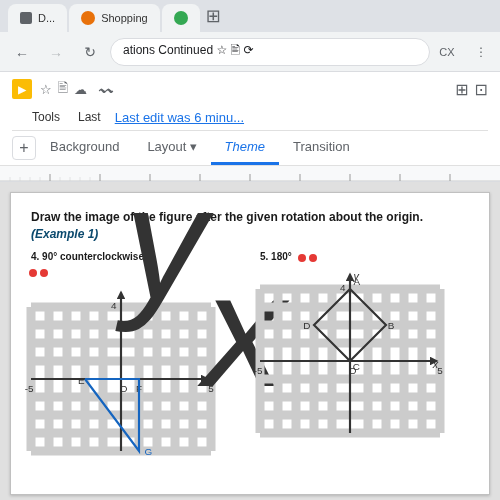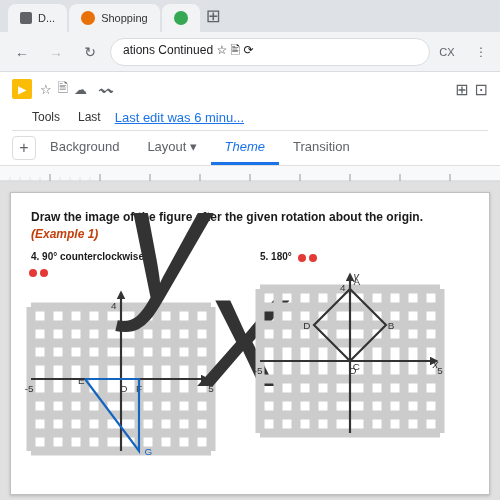--- a/index.html
+++ b/index.html
@@ -244,21 +244,21 @@
 
     .slide-title {
       font-size: 12px;
       font-weight: bold;
       color: #1a1a1a;
       margin-bottom: 8px;
       line-height: 1.4;
     }
 
     .slide-title em {
-      color: #c2410c;
+      color: #0c4a6e;
     }
 
     .problems-row {
       display: flex;
       gap: 20px;
     }
 
     .problem-block {
       flex: 1;
       position: relative;

